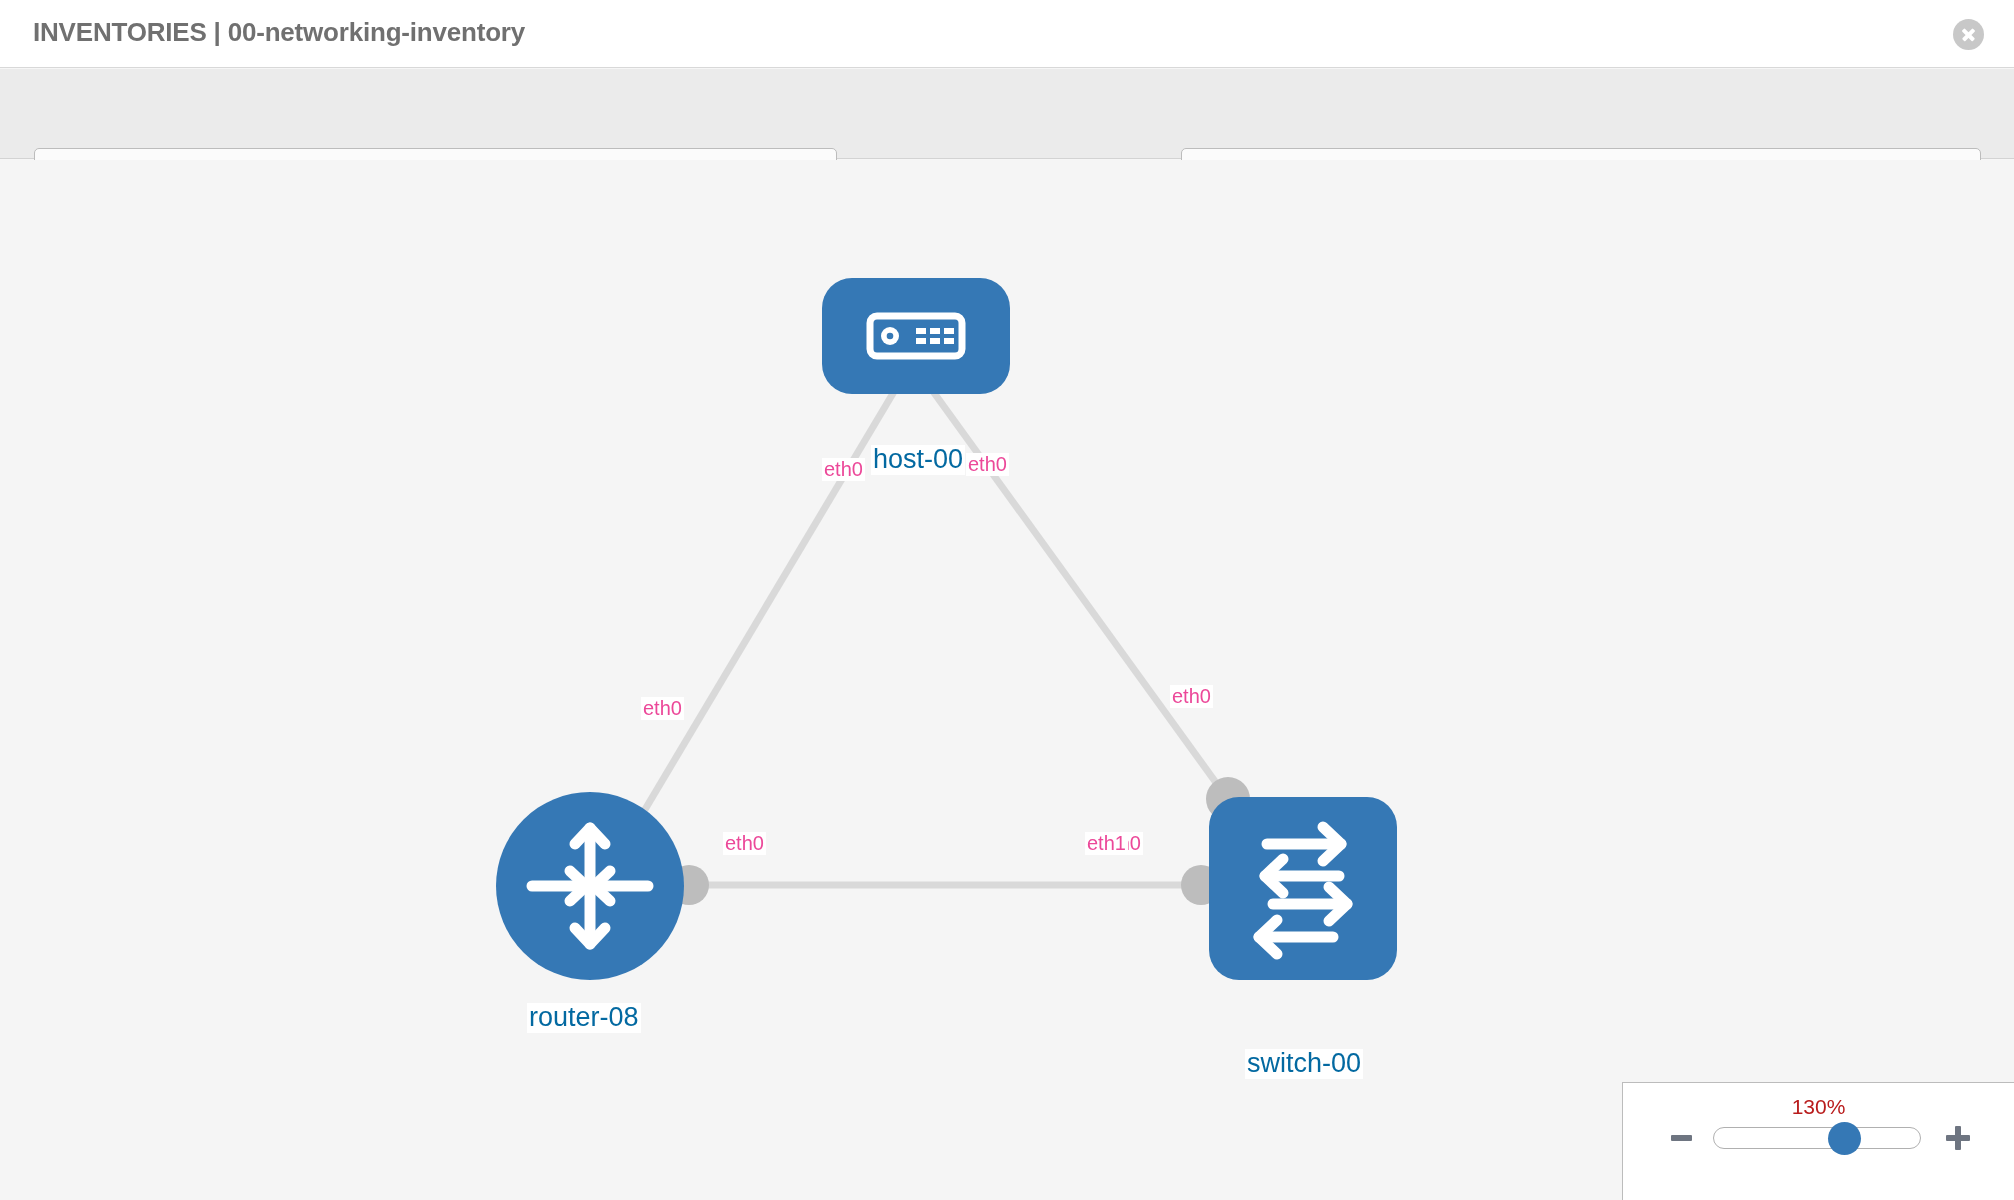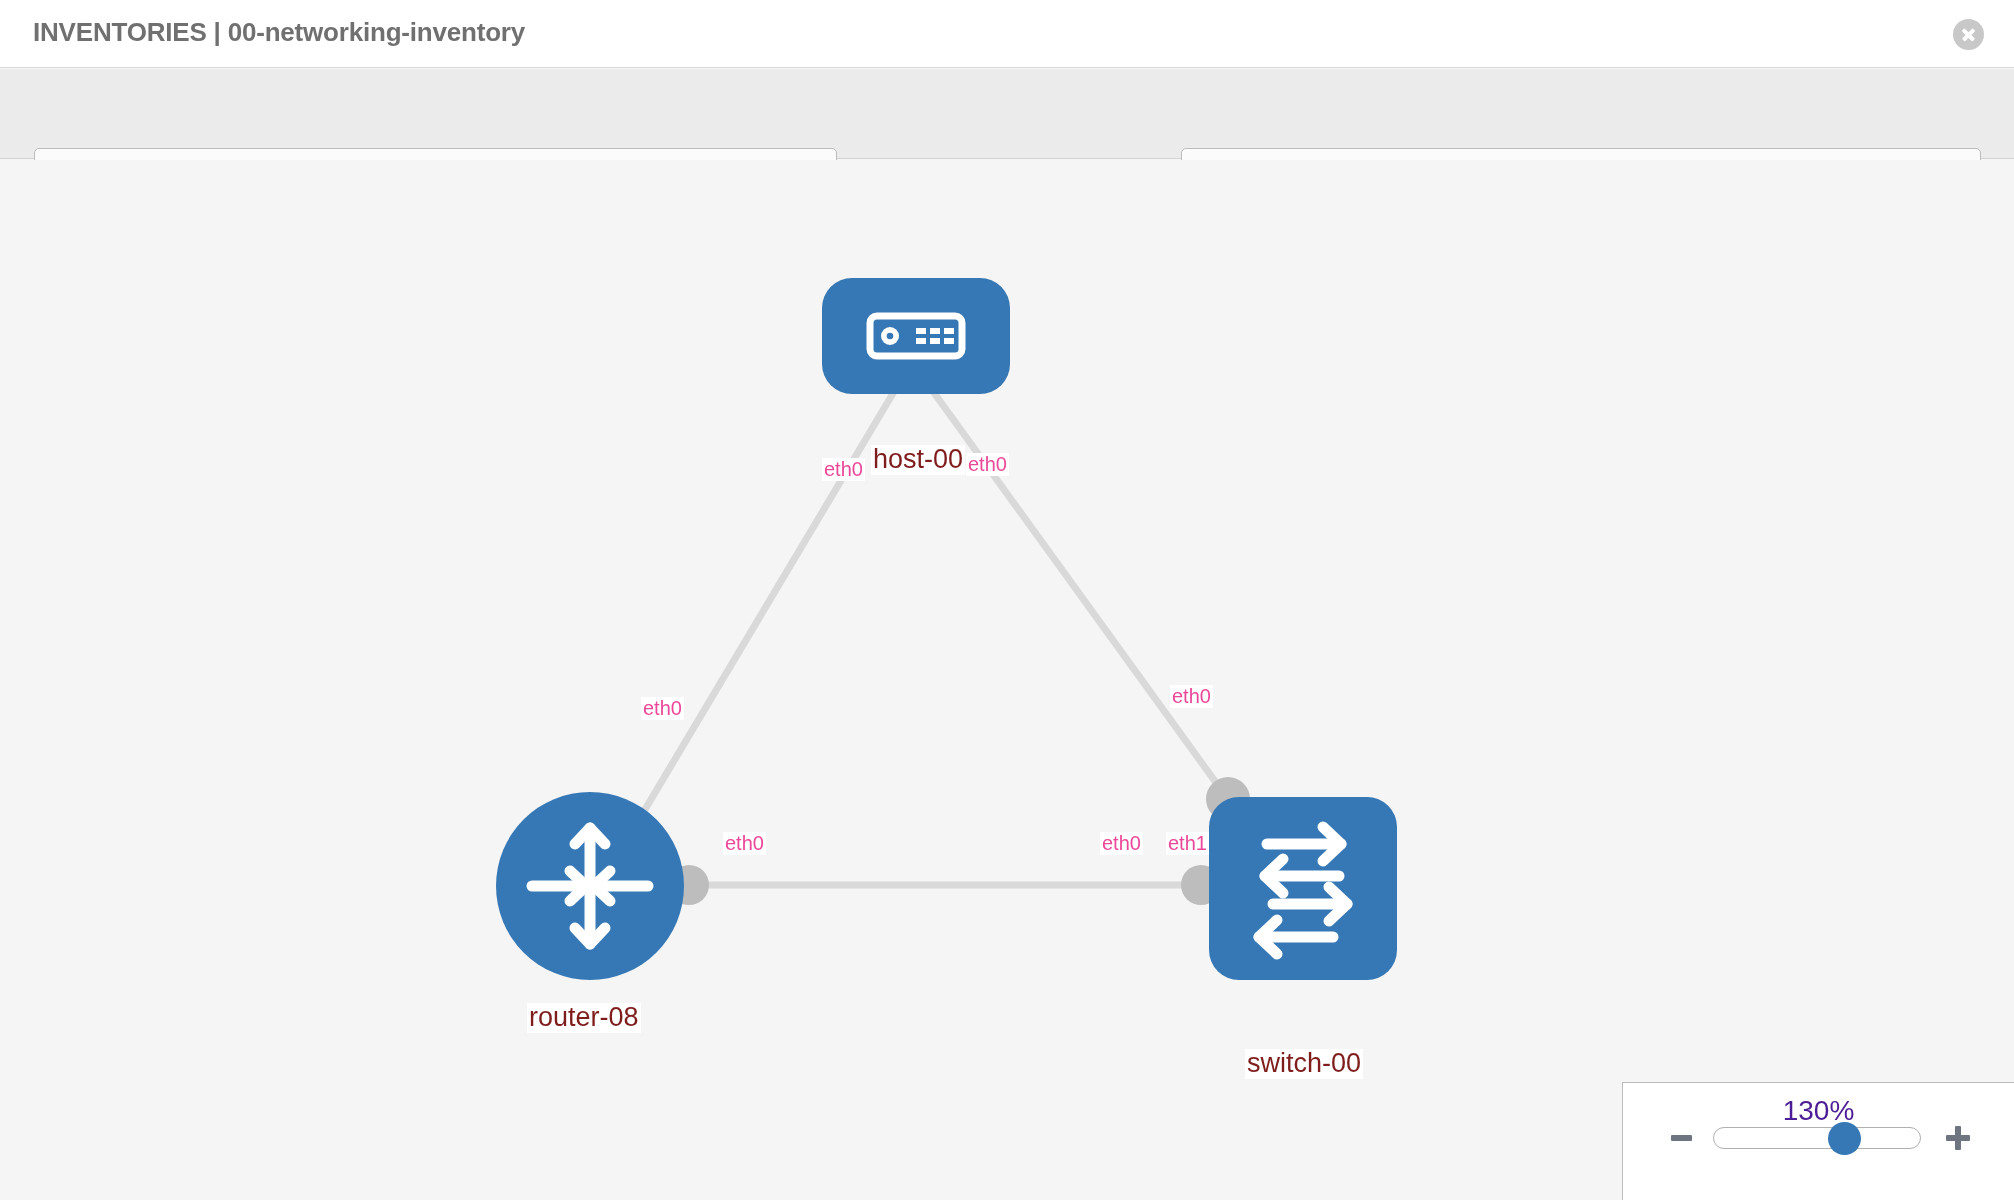--- a/index.html
+++ b/index.html
@@ -121,21 +121,21 @@
     position: absolute;
     background: #3578b5;
   }
   .node-shape.round { border-radius: 50%; }
   .node-shape.rounded-sq { border-radius: 30px; }
   .node-shape svg { position: absolute; left: 0; top: 0; }
 
   .node-label {
     position: absolute;
     font-size: 27px;
-    color: #7f1d1d;
+    color: #0369a1;
     background: #ffffff;
     white-space: nowrap;
     padding: 0 2px;
     line-height: 1.1;
   }
 
   .iface-label {
     position: absolute;
     font-size: 20px;
     color: #ec4899;
@@ -158,22 +158,22 @@
     width: 392px; height: 118px;
     background: #ffffff;
     border: 1px solid #bcbcbc;
     border-right: none;
     border-bottom: none;
   }
   .zoom-value {
     position: absolute;
     left: 0; right: 0; top: 12px;
     text-align: center;
-    font-size: 28px;
-    color: #4c1d95;
+    font-size: 21px;
+    color: #b91c1c;
   }
   .zoom-minus, .zoom-plus {
     position: absolute;
     top: 52px;
     cursor: pointer;
   }
   .zoom-minus {
     left: 48px;
     width: 21px; height: 6px;
     background: #6e7581;
@@ -319,21 +319,21 @@
     <div class="iface-label" style="left:966px; top:293px;">eth0</div>
 
     <div class="iface-label" style="left:641px; top:537px;">eth0</div>
 
     <div class="iface-label" style="left:1170px; top:525px;">eth0</div>
 
     <div class="iface-label" style="left:723px; top:672px;">eth0</div>
 
     <div class="iface-label" style="left:1100px; top:672px;">eth0</div>
 
-    <div class="iface-label" style="left:1166px; top:672px;">eth1</div>
+    <div class="iface-label" style="left:1085px; top:672px;">eth1</div>
 
   </div>
 
   <div class="zoom-panel">
     <div class="zoom-value">130%</div>
     <div class="zoom-minus"></div>
     <div class="zoom-track">
       <div class="zoom-thumb" id="zoom-thumb" style="left: 113.75px;"></div>
     </div>
     <div class="zoom-plus"></div>

